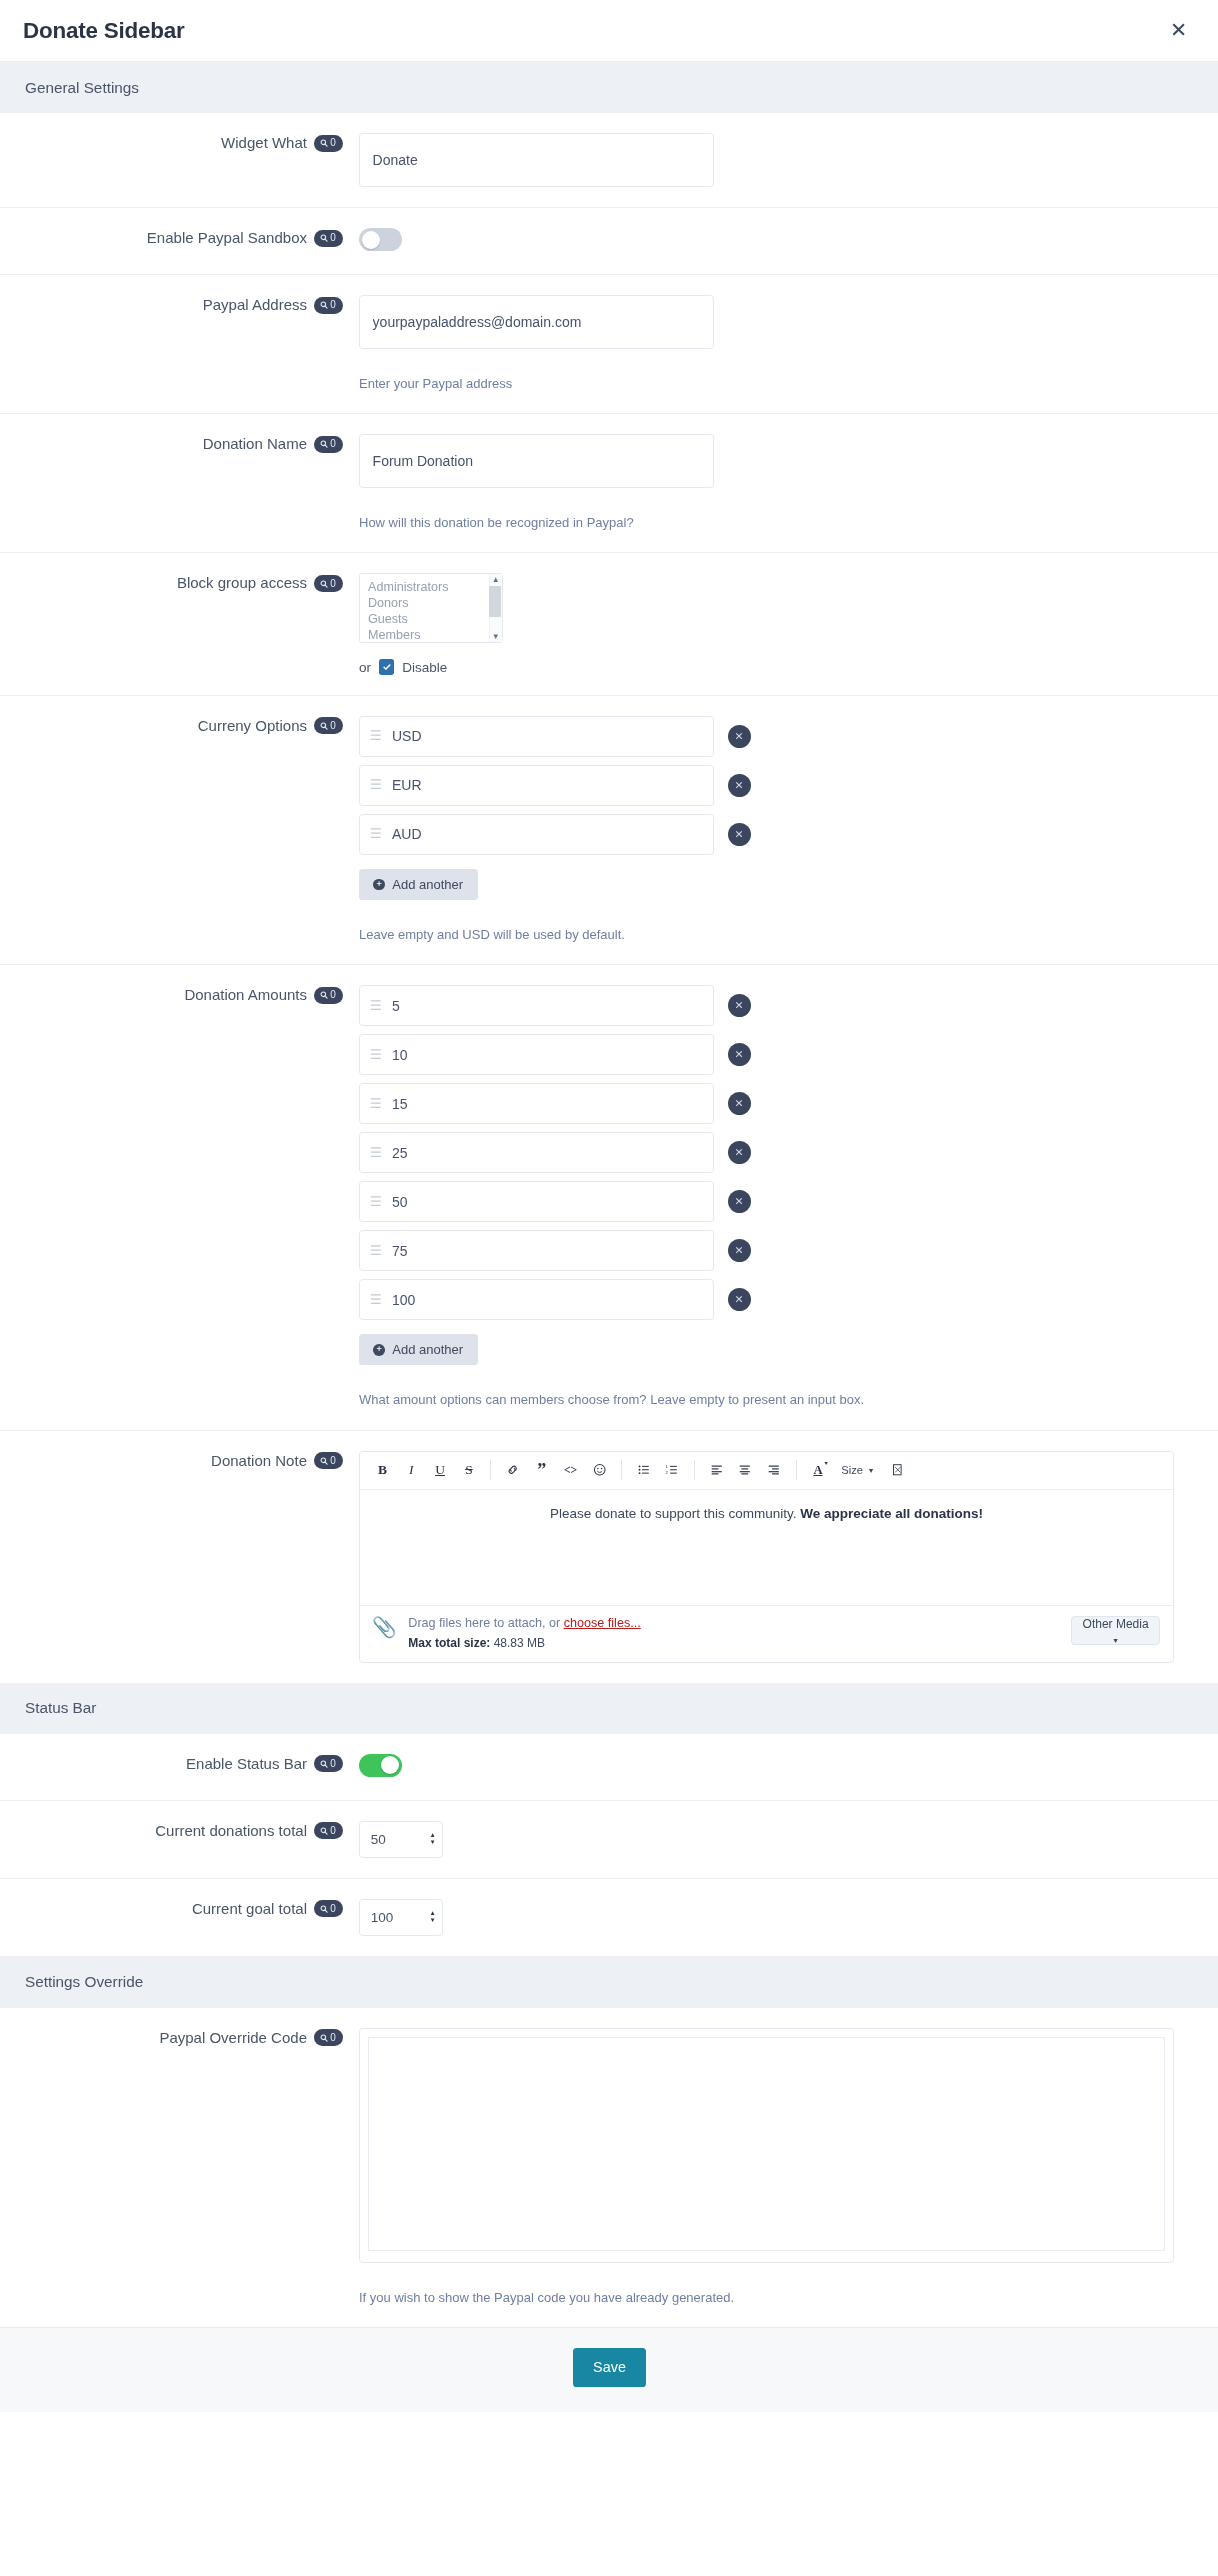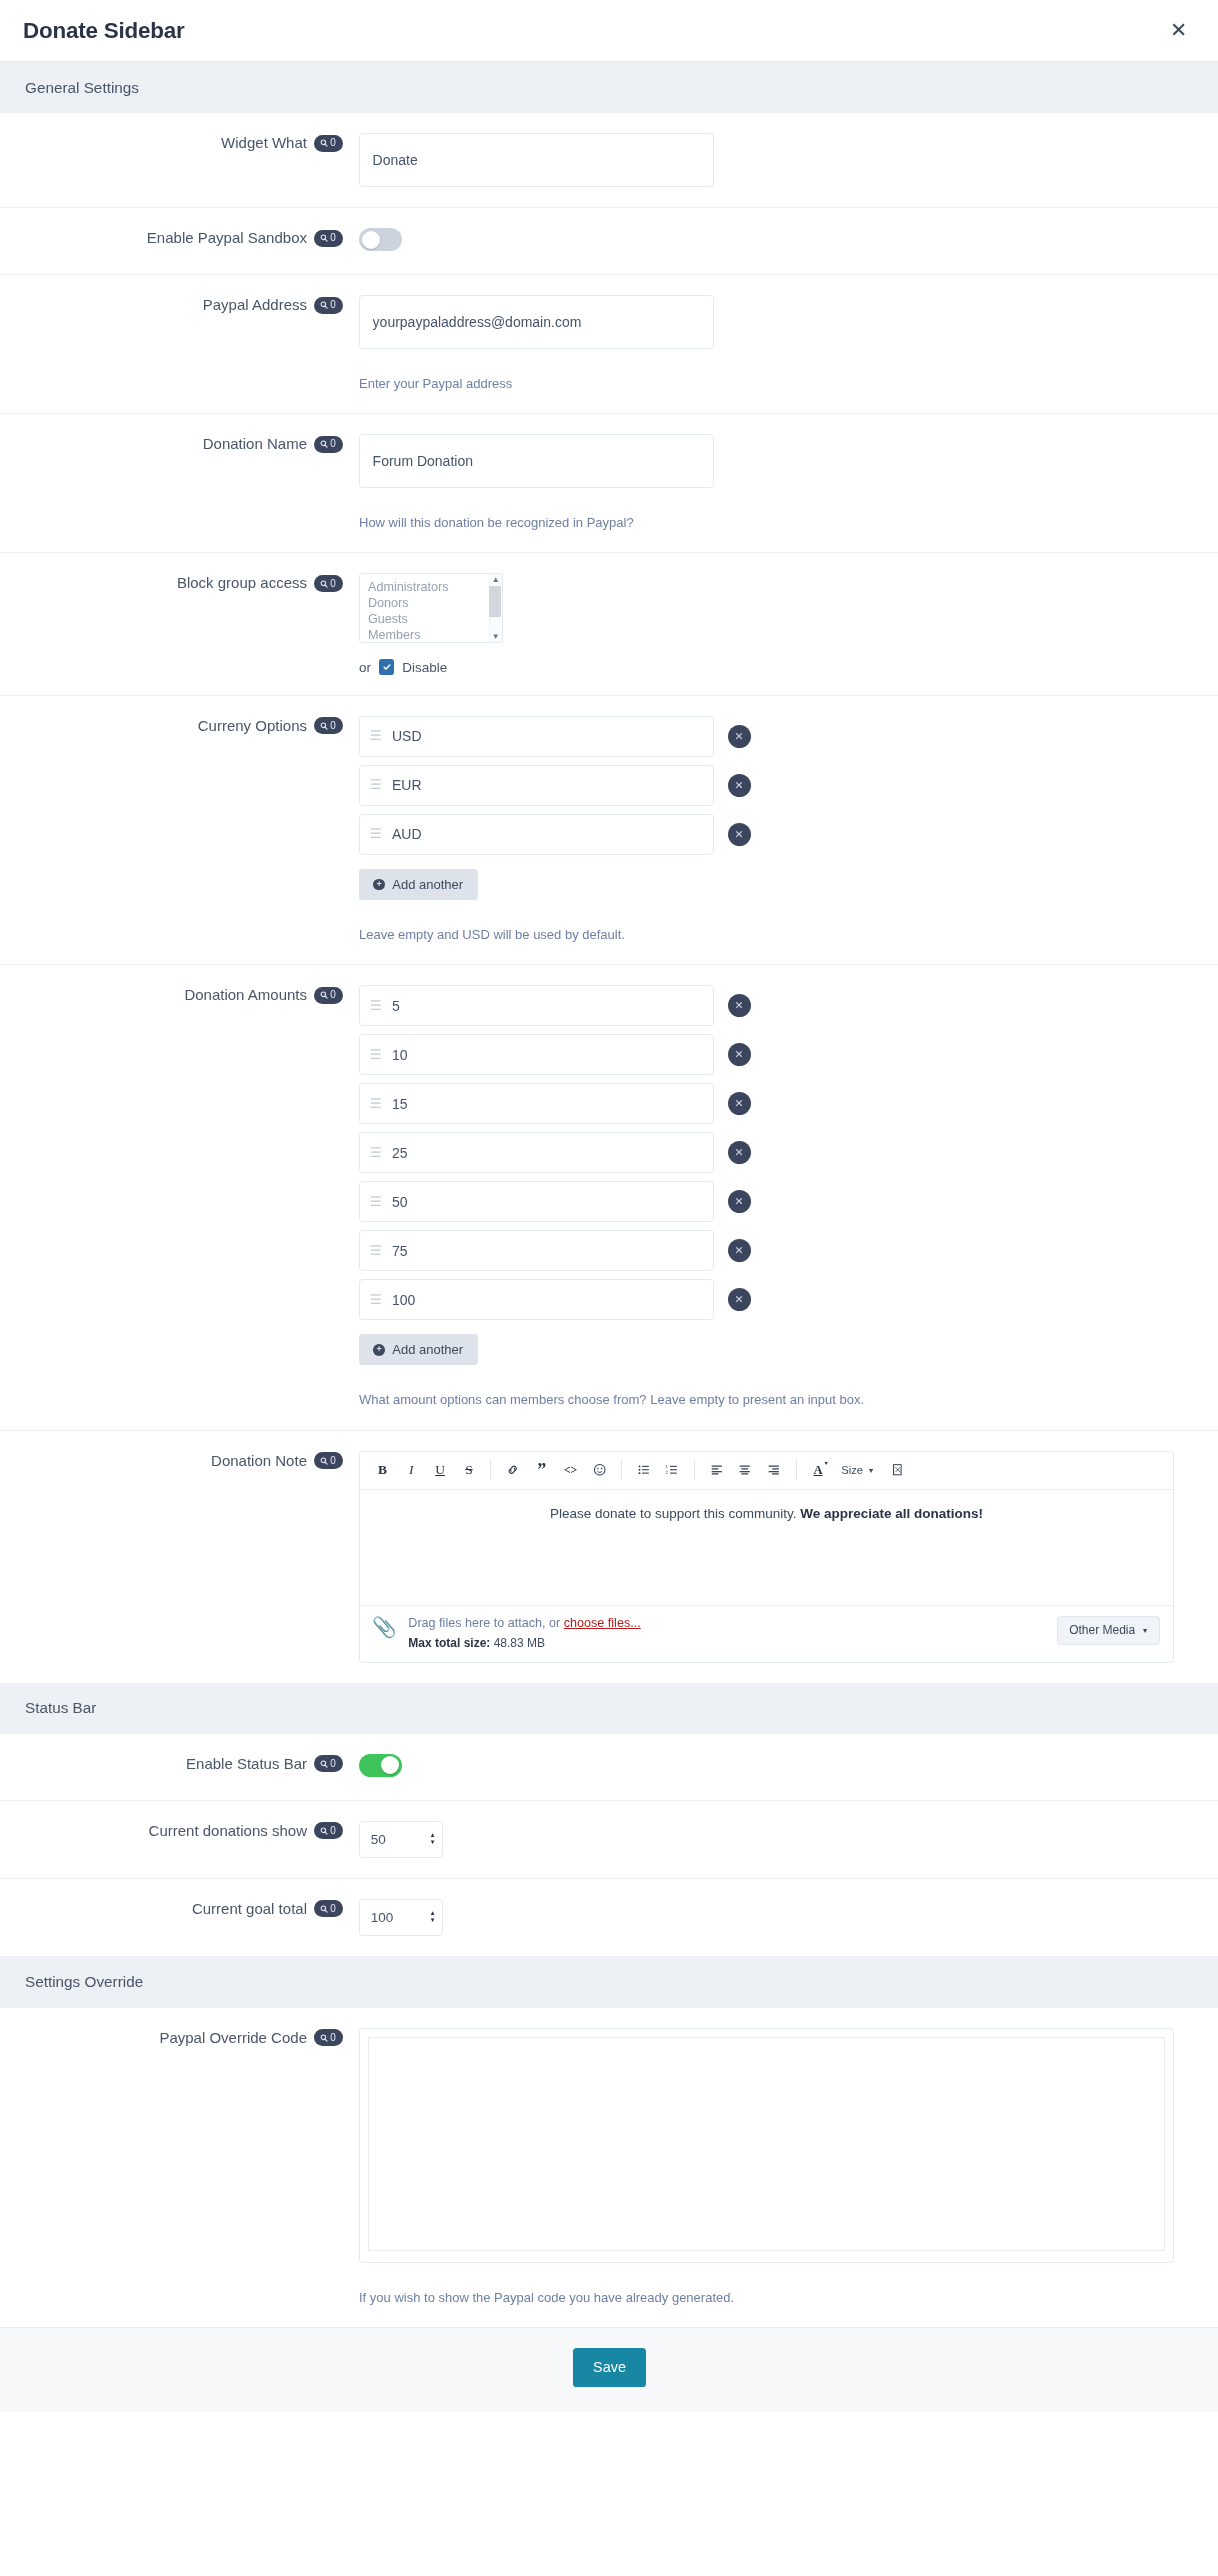--- a/index.html
+++ b/index.html
@@ -375,20 +375,21 @@
     border-radius: 3.6px;
     height: 29px;
     padding: 0 10.8px;
     font-size: 12px;
     color: #3d4a5c;
     display: inline-flex;
     align-items: center;
     gap: 6.3px;
     cursor: pointer;
     font-family: "Liberation Sans", sans-serif;
+    flex-direction: column;
   }
 
   
   .stepper-wrap {
     position: relative;
     width: 84px;
   }
   .stepper-input {
     width: 84px;
     height: 37px;
@@ -815,21 +816,21 @@
         <span>0</span>
       </span>
     </div>
     <div class="row-field">
       <div class="toggle on"><span class="knob"></span></div>
     </div>
   </div>
 
   <div class="row">
     <div class="row-label">
-      <span>Current donations show</span>
+      <span>Current donations total</span>
       <span class="badge">
         <svg width="8" height="8" viewBox="0 0 12 12">
             <circle cx="5" cy="5" r="3.4" fill="none" stroke="#e4e8f0" stroke-width="1.6"></circle>
             <line x1="7.6" y1="7.6" x2="10.6" y2="10.6" stroke="#e4e8f0" stroke-width="1.8" stroke-linecap="round"></line>
           </svg>
         <span>0</span>
       </span>
     </div>
     <div class="row-field">
       <div class="stepper-wrap">

